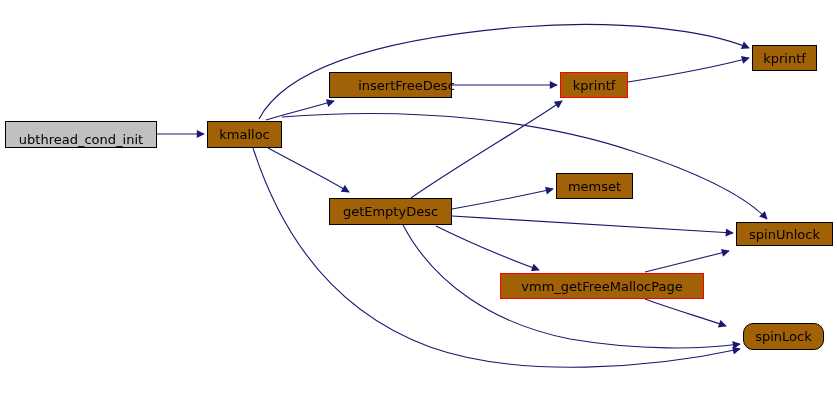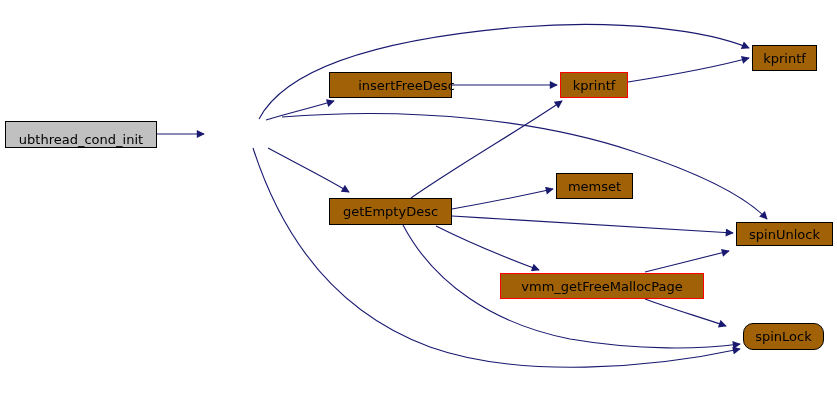--- a/index.html
+++ b/index.html
@@ -60,20 +60,23 @@
     <path class="edge" d="M 436,226 C 472,244 512,260 539,270" marker-end="url(#arrow)"></path>
     <path class="edge" d="M 403,225 C 434,284 494,324 570,339 C 640,351 702,349 740,344" marker-end="url(#arrow)"></path>
     <path class="edge" d="M 645,272 C 673,265 702,258 729,251" marker-end="url(#arrow)"></path>
     <path class="edge" d="M 645,299 C 672,309 700,317 726,326" marker-end="url(#arrow)"></path>
   </svg>
 
   <div class="node current" style="left:5px; top:121px; width:152px; height:27px;">
     <span>ubthread_cond_init</span>
   </div>
 
+  <div class="node" style="left:207px; top:121px; width:75px; height:27px;">
+    <span>kmalloc</span>
+  </div>
 
   <div class="node" style="left:329px; top:72px; width:123px; height:26px;padding-left:32px;">
     <span>insertFreeDesc</span>
   </div>
 
   <div class="node highlighted" style="left:560px; top:72px; width:68px; height:26px;">
     <span>kprintf</span>
   </div>
 
   <div class="node" style="left:752px; top:45px; width:65px; height:26px;">

